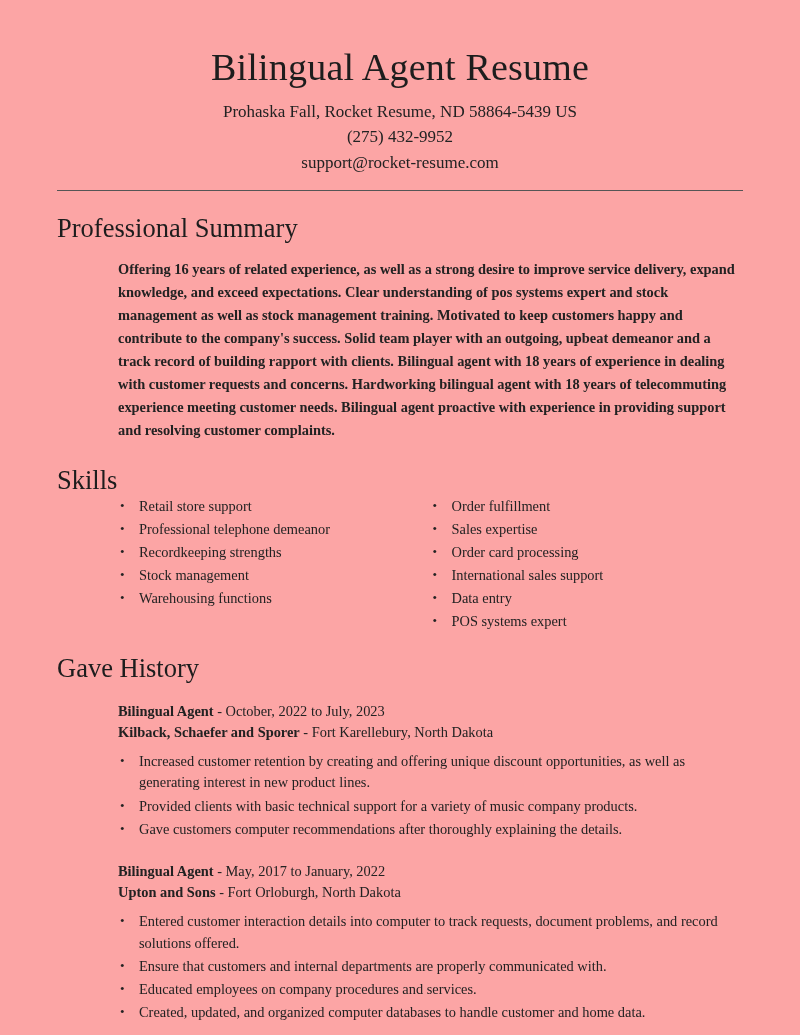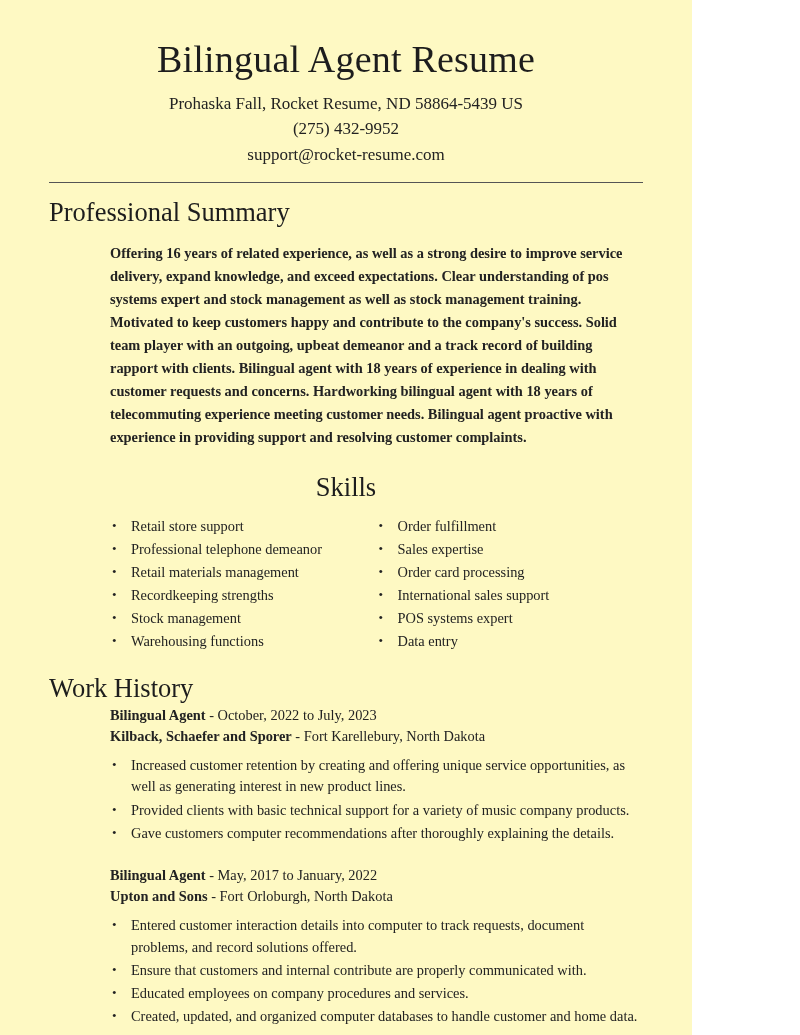--- a/index.html
+++ b/index.html
@@ -9,25 +9,25 @@
     background: #ffffff;
   }
   body {
     width: 800px;
     height: 1035px;
     font-family: "Liberation Serif", "DejaVu Serif", serif;
     color: #222222;
     overflow: hidden;
   }
   .page {
-    width: 692px;
+    width: 800px;
     height: 1035px;
-    padding: 4px;
+    padding: 12px;
     position: relative;
-    background: #fef9c3;
+    background: #fca5a5;
   }
 
   
   .resume-header {
     padding-top: 34px;
     text-align: center;
   }
   .resume-title {
     font-size: 38px;
     font-weight: normal;
@@ -121,26 +121,26 @@
   .job-bullets li::before {
     content: "\2022";
     position: absolute;
     left: 2px;
     top: 0;
     font-size: 13px;
     color: #222222;
   }
 
   
-  .sp-summary-head { margin-top: 14px; }
+  .sp-summary-head { margin-top: 22px; }
   .sp-summary-body { margin-top: 13px; font-weight: bold; }
-  .sp-skills-head  { margin-top: 23px; text-align: center; }
-  .sp-skills-body  { margin-top: 13px; }
+  .sp-skills-head  { margin-top: 23px; }
+  .sp-skills-body  { }
   .sp-work-head    { margin-top: 18px; }
-  .sp-job-first    { }
+  .sp-job-first    { margin-top: 16px; }
   .sp-job-next     { margin-top: 21px; }
 </style>
 </head>
 <body>
 
 <div class="page">
 
   <div class="resume-header">
     <h1 class="resume-title">Bilingual Agent Resume</h1>
     <div class="contact-line">Prohaska Fall, Rocket Resume, ND 58864-5439 US</div>
@@ -160,70 +160,69 @@
 
   <div class="section sp-skills-head">
     <h2 class="section-heading">Skills</h2>
   </div>
   <div class="section sp-skills-body">
     <div class="skills-columns">
       <div class="skills-col">
         <ul class="bullets">
           <li>Retail store support</li>
           <li>Professional telephone demeanor</li>
-          <li>Retail materials management</li>
           <li>Recordkeeping strengths</li>
           <li>Stock management</li>
           <li>Warehousing functions</li>
         </ul>
       </div>
       <div class="skills-col">
         <ul class="bullets">
           <li>Order fulfillment</li>
           <li>Sales expertise</li>
           <li>Order card processing</li>
           <li>International sales support</li>
+          <li>Data entry</li>
           <li>POS systems expert</li>
-          <li>Data entry</li>
         </ul>
       </div>
     </div>
   </div>
 
   <div class="section sp-work-head">
-    <h2 class="section-heading">Work History</h2>
+    <h2 class="section-heading">Gave History</h2>
   </div>
 
   <div class="section sp-job-first">
     <div class="job">
       <div class="job-line">
         <span class="strong">Bilingual Agent</span><span> - October, 2022 to July, 2023</span>
       </div>
       <div class="job-line">
         <span class="strong">Kilback, Schaefer and Sporer</span><span> - Fort Karellebury, North Dakota</span>
       </div>
       <ul class="job-bullets">
-        <li>Increased customer retention by creating and offering unique service opportunities, as well as generating interest in new product lines.</li>
+        <li>Increased customer retention by creating and offering unique discount opportunities, as well as generating interest in new product lines.</li>
         <li>Provided clients with basic technical support for a variety of music company products.</li>
         <li>Gave customers computer recommendations after thoroughly explaining the details.</li>
       </ul>
     </div>
   </div>
 
   <div class="section sp-job-next">
     <div class="job">
       <div class="job-line">
         <span class="strong">Bilingual Agent</span><span> - May, 2017 to January, 2022</span>
       </div>
       <div class="job-line">
         <span class="strong">Upton and Sons</span><span> - Fort Orloburgh, North Dakota</span>
       </div>
       <ul class="job-bullets">
         <li>Entered customer interaction details into computer to track requests, document problems, and record solutions offered.</li>
-        <li>Ensure that customers and internal contribute are properly communicated with.</li>
+        <li>Ensure that customers and internal departments are properly communicated with.</li>
         <li>Educated employees on company procedures and services.</li>
         <li>Created, updated, and organized computer databases to handle customer and home data.</li>
 
       </ul>
     </div>
   </div>
 
 </div>
 
 </body></html>

